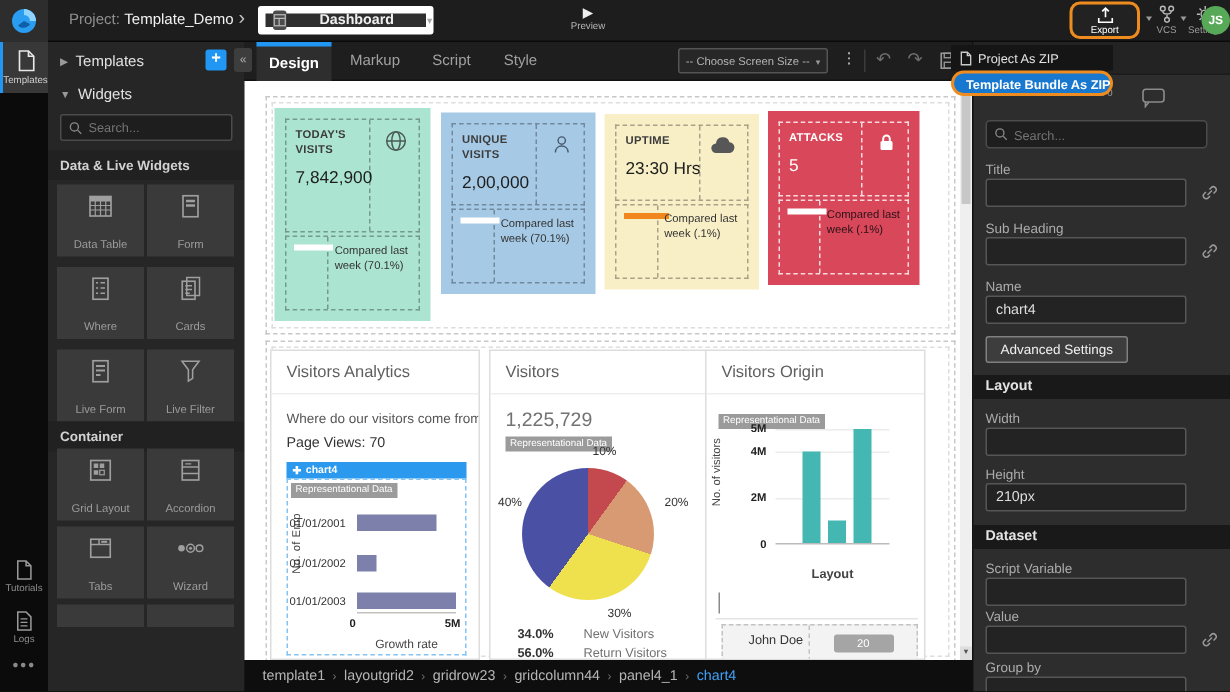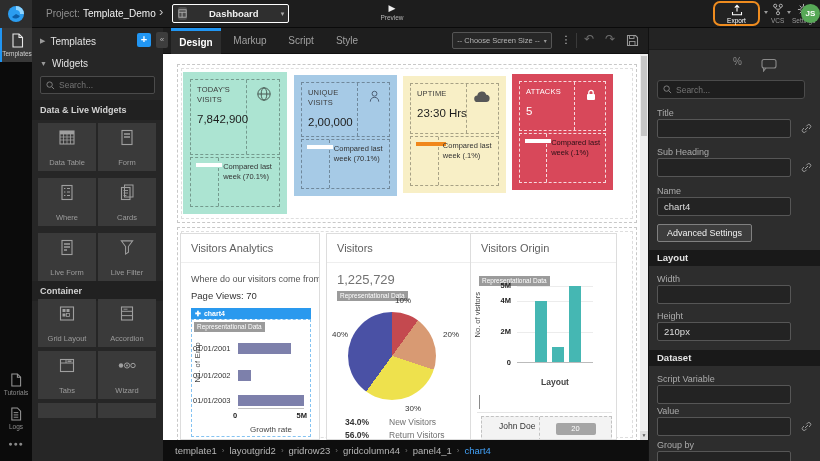--- a/index.html
+++ b/index.html
@@ -14,21 +14,21 @@
 .actitem.on{background:#383838;border-left:2px solid #2196f3;height:34px}
 .actlabel{font-size:6.5px;color:#cfcfcf}
 .actitem.dim .actlabel{color:#8d8d8d}
 .actdots{position:absolute;left:0;top:440px;width:32px;text-align:center;color:#8a8a8a;font-size:7px;letter-spacing:1px}
 
 .topbar{position:absolute;left:32px;top:0;width:788px;height:28px;background:#1d1d1d;border-bottom:1px solid #0a0a0a}
 .projwrap{position:absolute;left:14px;top:8px;font-size:10px;white-space:nowrap}
 .projlabel{color:#8f8f8f}
 .projname{color:#f2f2f2;margin-left:3px}
 .bigchev{position:absolute;left:127px;top:4px;color:#c5c5c5;font-size:13px}
-.pagesel{position:absolute;left:140px;top:4px;width:117px;height:19px;background:#2f2f2f;border:1px solid #ffffff;border-radius:2px;display:flex;align-items:center;gap:22px;padding:0 5px}
+.pagesel{position:absolute;left:140px;top:4px;width:117px;height:19px;background:#2f2f2f;border:5px solid #ffffff;border-radius:2px;display:flex;align-items:center;gap:22px;padding:0 5px}
 .pageicon{width:13px;height:13px;background:#4c4c4c;border-radius:2px;display:flex;align-items:center;justify-content:center}
 .pagename{font-size:9.5px;font-weight:bold;color:#f0f0f0;flex:1}
 .preview{position:absolute;left:340px;top:3px;width:40px;text-align:center}
 .previcon{color:#eee;font-size:9px;line-height:10px}
 .prevlabel{font-size:6.5px;color:#b5b5b5;margin-top:1px}
 .exportbtn{position:absolute;left:681px;top:1px;width:47px;height:25px;border:2px solid #ef8c1f;border-radius:7px;display:flex;flex-direction:column;align-items:center;justify-content:center;background:#222}
 .toplabel{font-size:6.5px;color:#fff;margin-top:1px}
 .topitem{position:absolute;top:3px;display:flex;flex-direction:column;align-items:center}
 .topitem .toplabel{color:#9a9a9a}
 .dn{width:0;height:0;border-left:2.5px solid transparent;border-right:2.5px solid transparent;border-top:3.5px solid #999}
@@ -57,21 +57,21 @@
 .toolsep{position:absolute;left:413px;top:5px;width:1px;height:15px;background:#3a3a3a}
 .histbtn{position:absolute;top:4px;color:#6e6e6e;font-size:12px}
 
 .canvas{position:absolute;left:0;top:26px;width:477px;height:386px;background:#fff;overflow:hidden}
 .dashc{border:1px dashed #c8c8c8}
 .frame2{position:absolute;inset:3px;border:1px dashed #dedede;pointer-events:none}
 .card{padding:7px}
 .cbox{display:flex;flex-direction:column;height:100%}
 .cupper{flex:1;border:1px dashed rgba(0,0,0,.32);position:relative;padding:5px 5px 0 6px}
 .cupper::after{content:"";position:absolute;top:0;bottom:0;left:63%;border-left:1px dashed rgba(0,0,0,.32)}
-.ctitle{font-size:7.5px;font-weight:normal;color:#3c3c3c;width:58%;line-height:1.35;letter-spacing:.2px}
+.ctitle{font-size:7.5px;font-weight:bold;color:#3c3c3c;width:58%;line-height:1.35;letter-spacing:.2px}
 .cicon{position:absolute;top:6px;right:7px}
 .cvalue{font-size:11.5px;color:#1d1d1d;margin-top:7px;width:58px;line-height:1.3}
 .clower{height:50px;margin-top:2px;border:1px dashed rgba(0,0,0,.32);display:flex}
 .cbarcell{width:32%;border-right:1px dashed rgba(0,0,0,.32);padding:5px 0 0 5px}
 .cbar{width:26px;height:4px;background:#fff}
 .ccmp{flex:1;padding:4px 2px 0 4px;font-size:7.5px;line-height:1.35;color:#333}
 .card.cream .cbar{background:#f0871c;width:30px}
 .card.red .cupper,.card.red .clower,.card.red .cbarcell{border-color:rgba(255,255,255,.8)}
 .card.red .cupper::after{border-color:rgba(255,255,255,.8)}
 .card.red .ctitle,.card.red .cvalue{color:#fff}
@@ -572,14 +572,30 @@
     <input class="inp" style="top: 357px;">
     <div class="ilabel" style="top:378px">Value</div>
     <input class="inp" style="top: 389px;">
     <svg class="linkico" style="top:393px" width="11" height="11" viewBox="0 0 11 11">
       <path d="M4 7l3-3M3 5L1.8 6.2a1.9 1.9 0 0 0 2.7 2.7L5.7 7.7M5.3 3.3L6.5 2.1a1.9 1.9 0 0 1 2.7 2.7L8 6" fill="none" stroke="#999" stroke-width="1"></path>
     </svg>
     <div class="ilabel" style="top:412px">Group by</div>
     <input class="inp" style="top: 423px;">
   </div>
 
+  <div class="exportmenu">
+    <div class="emi1">
+      <svg width="8" height="10" viewBox="0 0 9 11">
+        <path d="M1 .8h4.5L8 3.3v6.9H1z" fill="none" stroke="#ccc" stroke-width="1"></path>
+          <path d="M5.5 .8v2.5H8" fill="none" stroke="#ccc" stroke-width="1"></path>
+      </svg>
+      <span>Project As ZIP</span>
+    </div>
+    <div class="emi2">
+      <svg width="9" height="9" viewBox="0 0 10 10">
+        <rect x="1" y="2.8" width="7.5" height="6" fill="none" stroke="#fff" stroke-width="1"></rect>
+          <path d="M1 4.8h7.5M3.2 1h4v1.8" fill="none" stroke="#fff" stroke-width="1"></path>
+      </svg>
+      <span>Template Bundle As ZIP</span>
+    </div>
+  </div>
 
 </div>
 
 </body></html>

